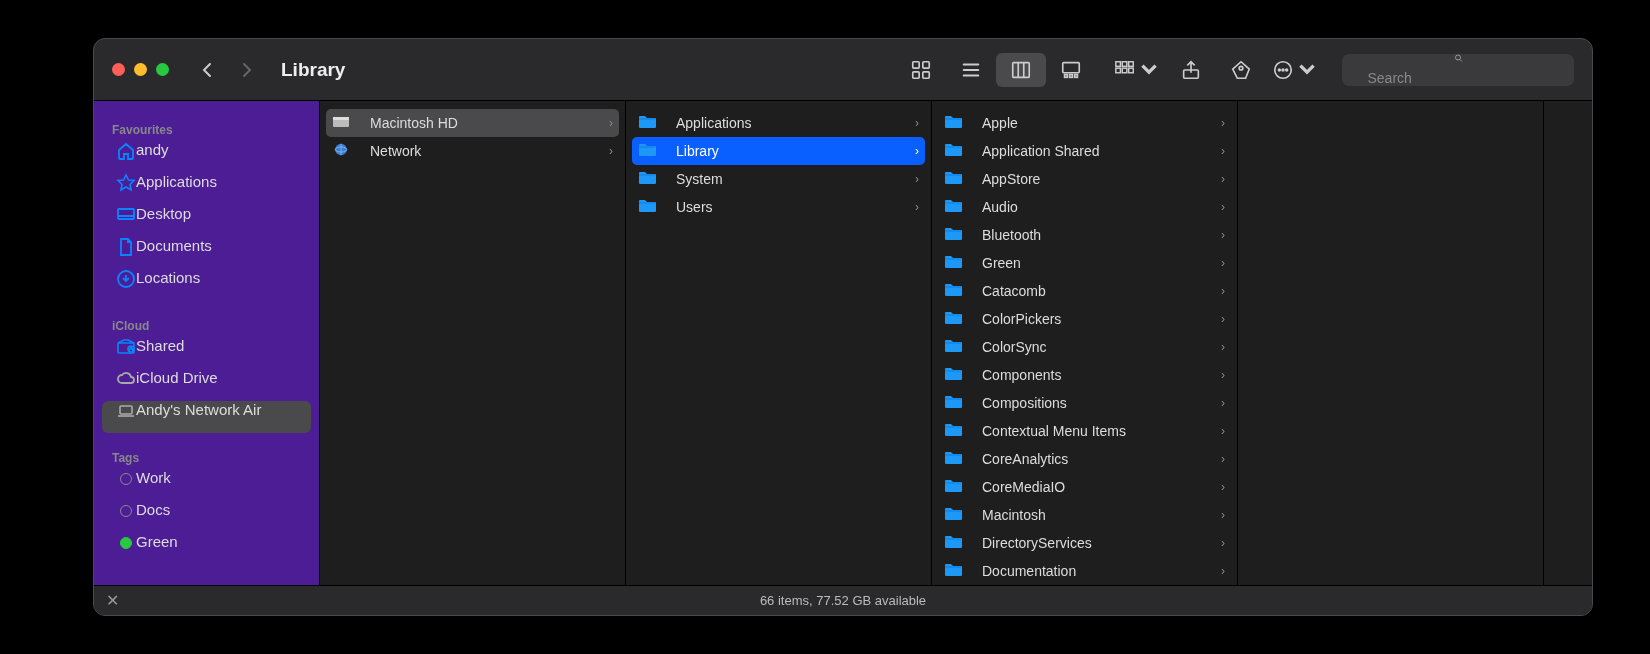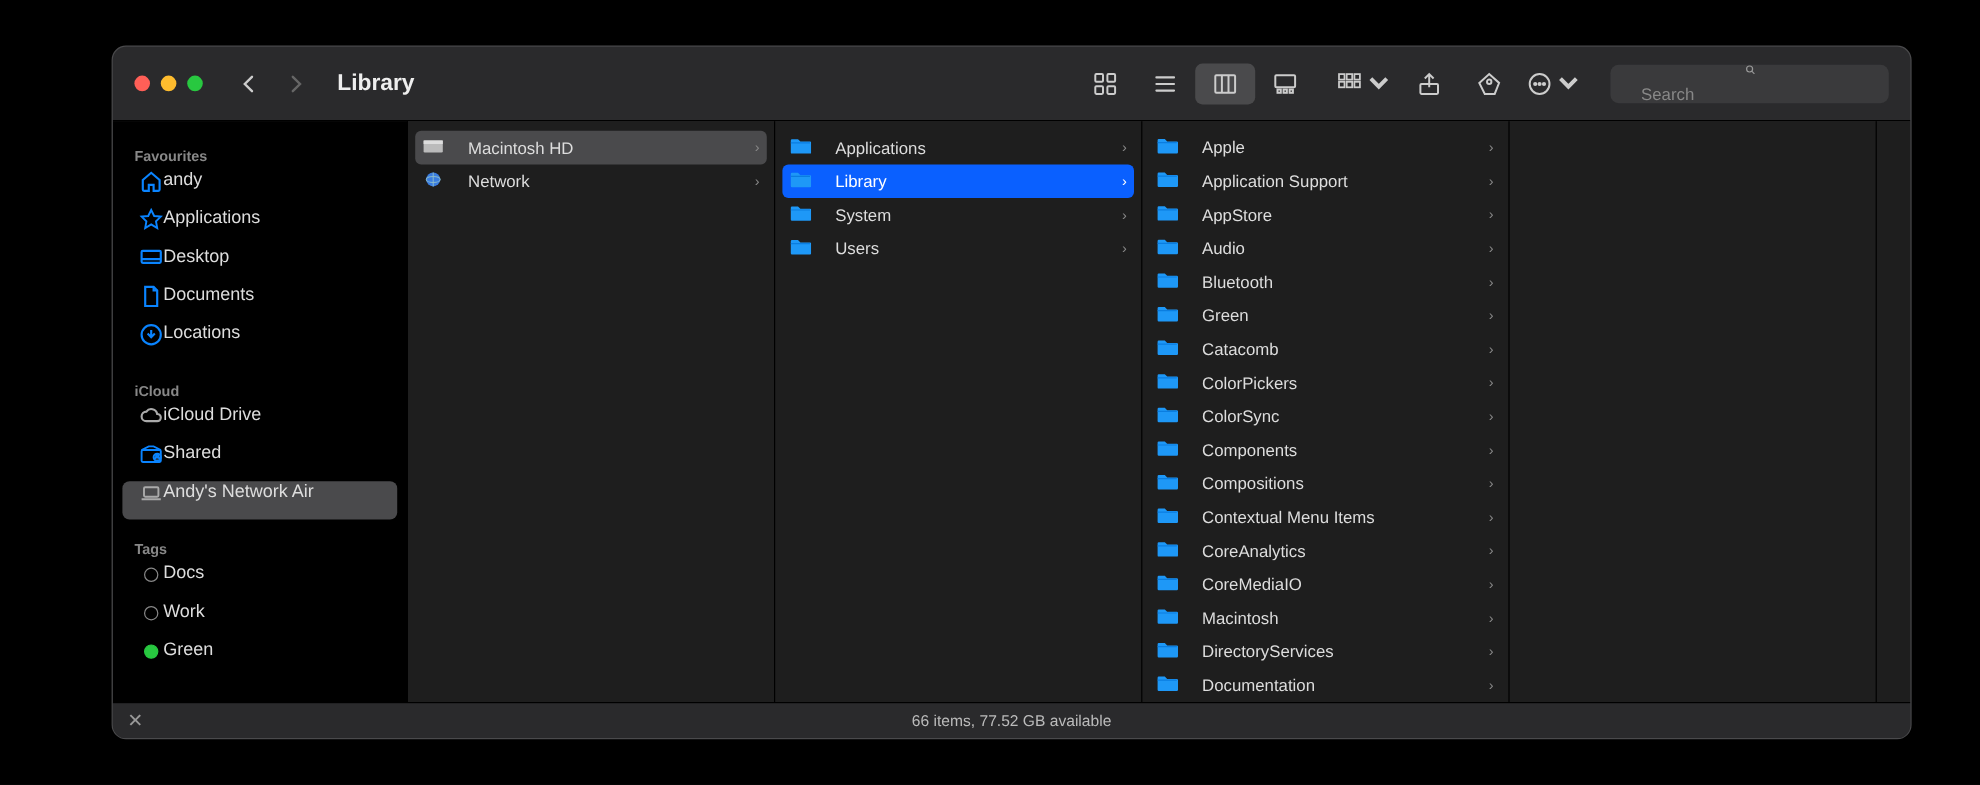--- a/index.html
+++ b/index.html
@@ -13,21 +13,21 @@
 .nav-arrow { width: 16px; height: 16px; cursor: pointer; }
 .title { font-size: 19px; font-weight: 600; color: #eee; flex: 1; }
 .tool-group { display: flex; gap: 0; margin-left: 12px; }
 .tool-btn { width: 50px; height: 34px; display: flex; align-items: center; justify-content: center; cursor: pointer; border-radius: 6px; color: #ccc; }
 .tool-btn.active { background: #4a4a4c; }
 .tool-btn svg { width: 22px; height: 22px; }
 .search-wrap { margin-left: 18px; width: 232px; height: 32px; background: #3a3a3c; border-radius: 7px; display: flex; align-items: center; padding: 0 10px; gap: 8px; flex-direction: column; }
 .search-wrap input { flex: 1; background: none; border: none; outline: none; color: #eee; font-size: 14px; }
 .search-wrap input::placeholder { color: #888; }
 .body { flex: 1; display: flex; min-height: 0; }
-.sidebar { width: 246px; background: #000000; padding: 12px 0; overflow-y: auto; border-right: 1px solid #000; }
+.sidebar { width: 226px; background: #4c1d95; padding: 12px 0; overflow-y: auto; border-right: 1px solid #000; }
 .side-section { padding: 18px 18px 4px; font-size: 12px; font-weight: 600; color: #888; }
 .side-section:first-of-type { padding-top: 10px; }
 .side-item { display: flex; align-items: flex-start; height: 32px; padding: 0 14px; margin: 0 8px; cursor: pointer; border-radius: 6px; font-size: 15px; color: #ddd; }
 .side-item.selected { background: #4a4a4c; }
 .side-icon { width: 20px; height: 20px; display: flex; align-items: center; justify-content: center; flex-shrink: 0; }
 .tag-dot { width: 12px; height: 12px; border-radius: 50%; border: 1.5px solid #888; }
 .tag-dot.green { background: #28c840; border-color: #28c840; }
 .columns { flex: 1; display: flex; background: #1e1e1e; min-width: 0; }
 .column { width: 306px; border-right: 1px solid #000; overflow-y: auto; padding: 8px 6px; }
 .col-item { display: flex; align-items: center; height: 28px; padding: 0 6px; gap: 20px; border-radius: 5px; font-size: 14px; color: #ddd; cursor: pointer; }
@@ -180,59 +180,59 @@
             <svg viewBox="0 0 20 20" fill="none" stroke="#0a84ff" stroke-width="1.8">
               <circle cx="10" cy="10" r="8"></circle>
               <path d="M10 6v6m-3-3l3 3 3-3"></path>
             </svg>
           </span>
           <span>Locations</span>
         </div>
         <div class="side-section">iCloud</div>
         <div class="side-item">
           <span class="side-icon">
-            <svg viewBox="0 0 20 20" fill="none" stroke="#aaa" stroke-width="1.8">
-              <path d="M6 14a4 4 0 010-8 5 5 0 019 2 3 3 0 010 6z"></path>
-            </svg>
-          </span>
-          <span>iCloud Drive</span>
-        </div>
-        <div class="side-item">
-          <span class="side-icon">
             <svg viewBox="0 0 20 20" fill="none" stroke="#0a84ff" stroke-width="1.6">
               <rect x="2" y="6" width="16" height="10" rx="1"></rect>
               <path d="M2 6l6-3h4l6 3"></path>
               <circle cx="15" cy="12" r="3" fill="#2a2a2c"></circle>
               <circle cx="15" cy="11" r="1"></circle>
               <path d="M13 14a2 2 0 014 0"></path>
             </svg>
           </span>
           <span>Shared</span>
         </div>
+        <div class="side-item">
+          <span class="side-icon">
+            <svg viewBox="0 0 20 20" fill="none" stroke="#aaa" stroke-width="1.8">
+              <path d="M6 14a4 4 0 010-8 5 5 0 019 2 3 3 0 010 6z"></path>
+            </svg>
+          </span>
+          <span>iCloud Drive</span>
+        </div>
         <div class="side-item selected">
           <span class="side-icon">
             <svg viewBox="0 0 20 20" fill="none" stroke="#aaa" stroke-width="1.6">
               <rect x="4" y="5" width="12" height="8" rx="1"></rect>
               <line x1="2" y1="15" x2="18" y2="15"></line>
             </svg>
           </span>
           <span>Andy's Network Air</span>
         </div>
         <div class="side-section">Tags</div>
         <div class="side-item">
           <span class="side-icon">
             <span class="tag-dot"></span>
           </span>
+          <span>Work</span>
+        </div>
+        <div class="side-item">
+          <span class="side-icon">
+            <span class="tag-dot"></span>
+          </span>
           <span>Docs</span>
-        </div>
-        <div class="side-item">
-          <span class="side-icon">
-            <span class="tag-dot"></span>
-          </span>
-          <span>Work</span>
         </div>
         <div class="side-item">
           <span class="side-icon">
             <span class="tag-dot green"></span>
           </span>
           <span>Green</span>
         </div>
       </div>
     <div class="columns" id="columns">
         <div class="column">
@@ -295,21 +295,21 @@
                 <path d="M1 5h16" stroke="#0a7de0"></path>
               </svg></span>
             <span class="label">Apple</span>
             <span class="chev">›</span>
           </div>
           <div class="col-item">
             <span><svg class="folder-icon" viewBox="0 0 18 15">
                 <path d="M1 3a1 1 0 011-1h5l2 2h8a1 1 0 011 1v8a1 1 0 01-1 1H2a1 1 0 01-1-1z" fill="#1e98f7"></path>
                 <path d="M1 5h16" stroke="#0a7de0"></path>
               </svg></span>
-            <span class="label">Application Support</span>
+            <span class="label">Application Shared</span>
             <span class="chev">›</span>
           </div>
           <div class="col-item">
             <span><svg class="folder-icon" viewBox="0 0 18 15">
                 <path d="M1 3a1 1 0 011-1h5l2 2h8a1 1 0 011 1v8a1 1 0 01-1 1H2a1 1 0 01-1-1z" fill="#1e98f7"></path>
                 <path d="M1 5h16" stroke="#0a7de0"></path>
               </svg></span>
             <span class="label">AppStore</span>
             <span class="chev">›</span>
           </div>

